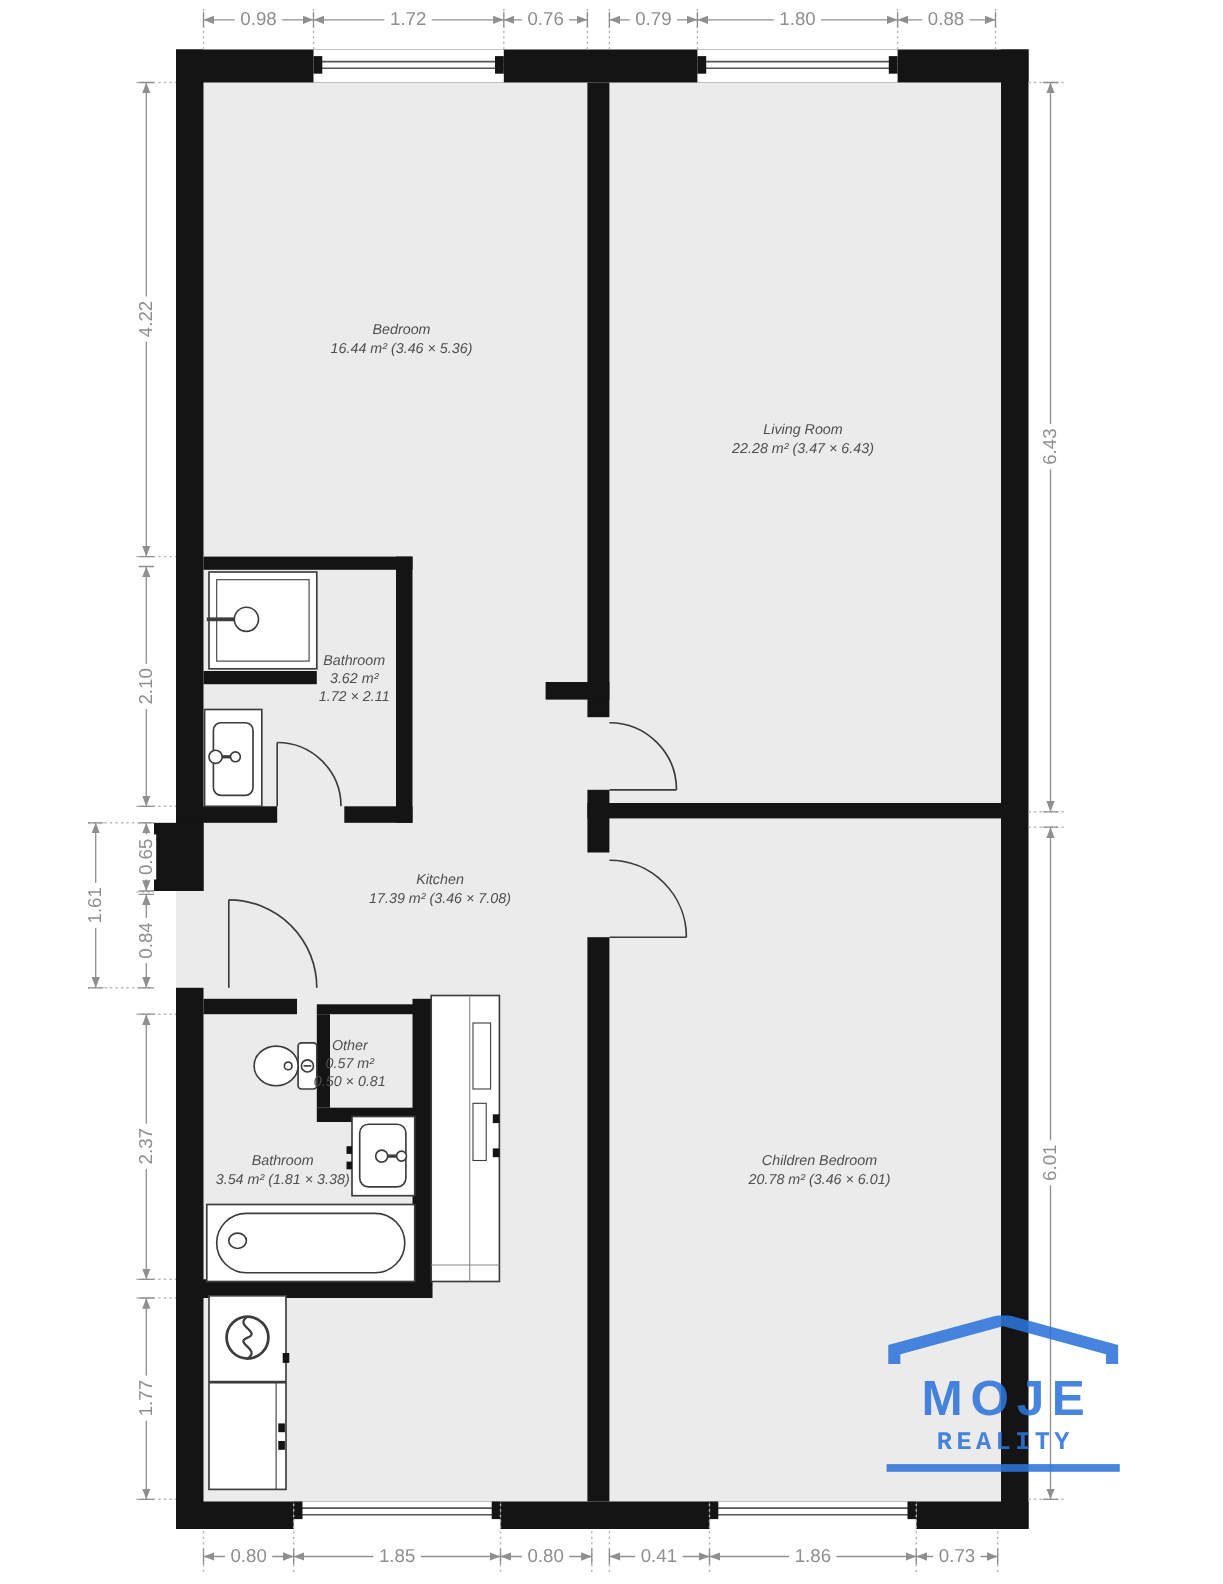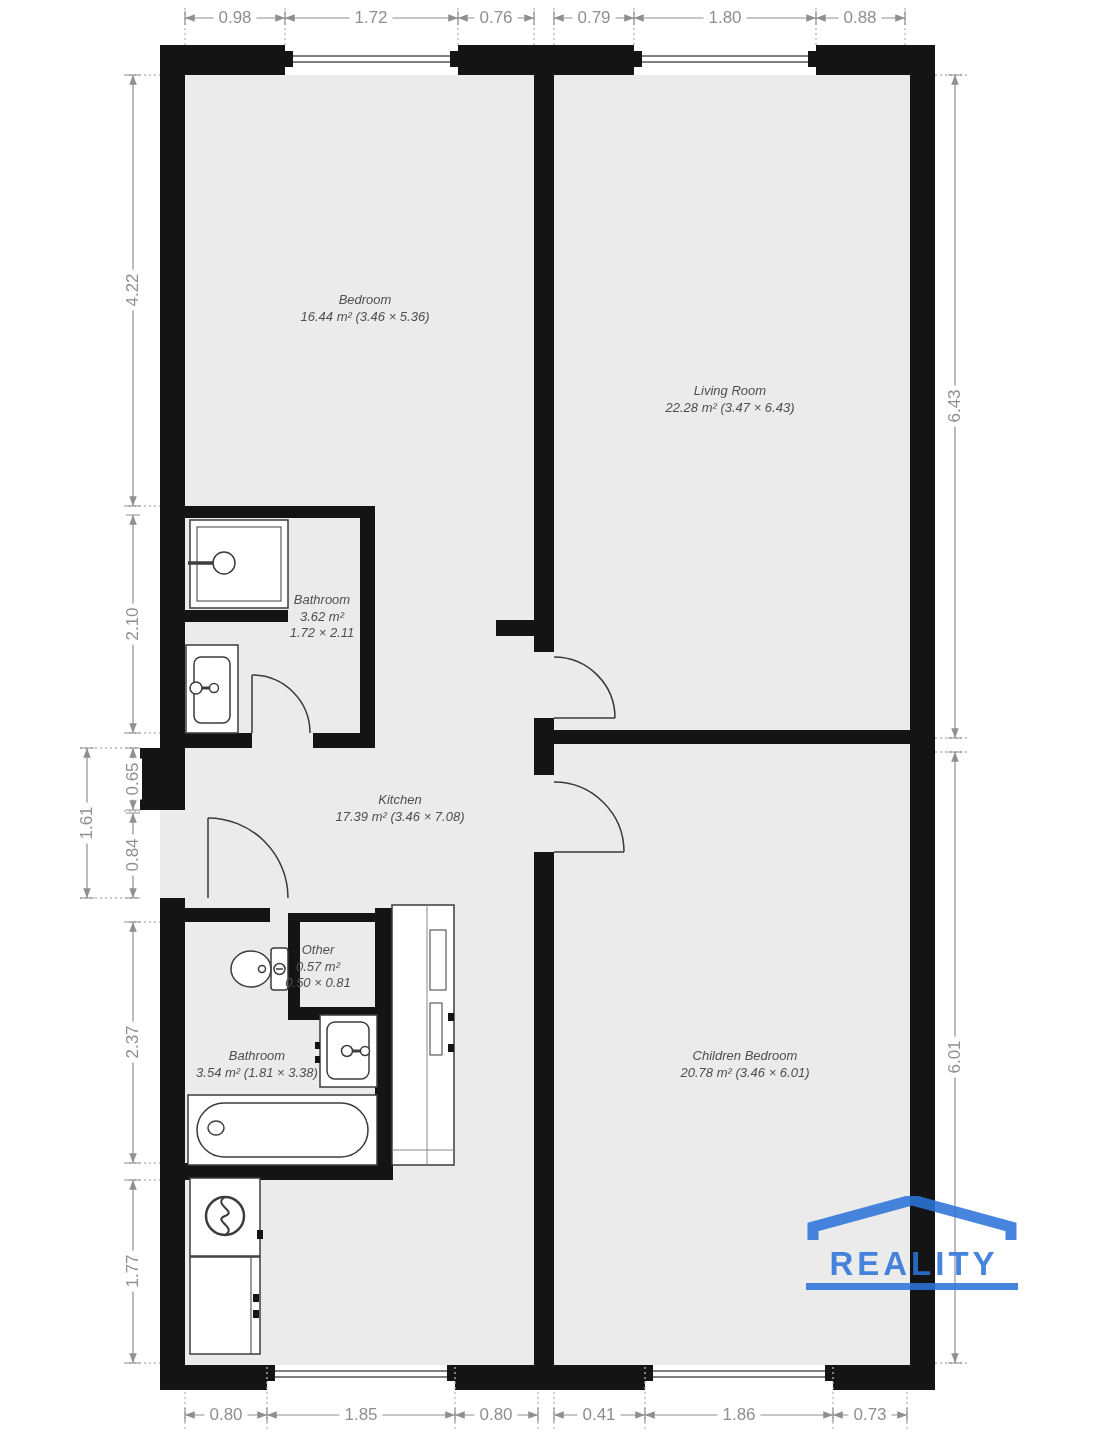--- a/index.html
+++ b/index.html
@@ -9,22 +9,22 @@
   .room-label{position:absolute;transform:translate(-50%,-50%);text-align:center;
     color:#4f4f4f;font-size:13px;line-height:16.5px;white-space:nowrap;}
   .room-label span{display:block;font-style:italic;}
   .dim-label{position:absolute;transform:translate(-50%,-50%);color:#8f8f8f;
     font-size:17px;background:#fff;padding:0 5px;white-space:nowrap;line-height:18px;}
   .dim-label.v{transform:translate(-50%,-50%) rotate(-90deg);padding:0 4px;}
   .logo{position:absolute;left:806px;top:1196px;width:212px;text-align:center;
     color:#2d74d9;opacity:.88;}
   .logo .l1{font-size:45px;font-weight:bold;letter-spacing:7px;line-height:46px;
     margin-left:7px;margin-top:1px;}
-  .logo .l2{font-size:33px;font-weight:bold;letter-spacing:4px;line-height:35px;
-    margin-left:4px;}
+  .logo .l2{font-size:23px;font-weight:bold;letter-spacing:4px;line-height:35px;
+    margin-left:4px;font-family:Liberation Mono, monospace;}
   .logo .bar{height:7px;background:#2d74d9;margin-top:2px;}
 </style>
 </head>
 <body>
 
 <div class="plan-wrap">
 
 <svg class="plan-svg" width="1112" height="1440" viewBox="0 0 1112 1440">
   <defs>
     <marker id="ah" viewBox="0 0 10 10" refX="9" refY="5" markerWidth="9" markerHeight="9" orient="auto-start-reverse">
@@ -258,17 +258,18 @@
 <div class="dim-label v" style="left:133px;top:1042px">2.37</div>
 <div class="dim-label v" style="left:133px;top:1271px">1.77</div>
 
 <div class="dim-label v" style="left:955px;top:406px">6.43</div>
 <div class="dim-label v" style="left:955px;top:1057px">6.01</div>
 
 <div class="logo">
   <svg width="212" height="46" viewBox="0 0 212 46">
     <path d="M7 44 L7 31 L106 4 L205 31 L205 44" fill="none" stroke="#2d74d9" stroke-width="11"></path>
   </svg>
+  <div class="l1">MOJE</div>
   <div class="l2">REALITY</div>
   <div class="bar"></div>
 </div>
 
 </div>
 
 </body></html>

